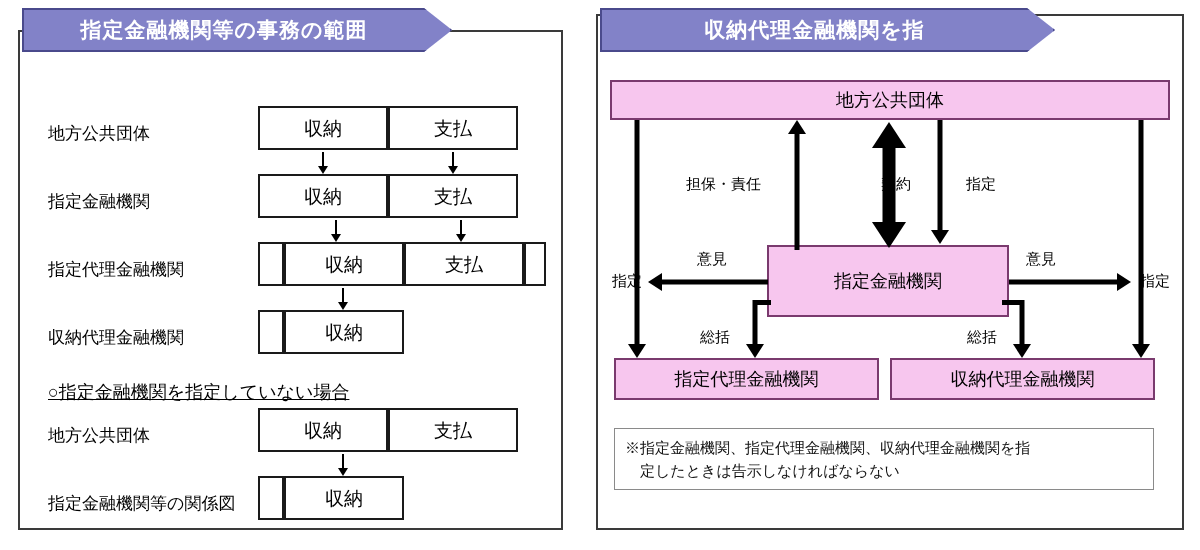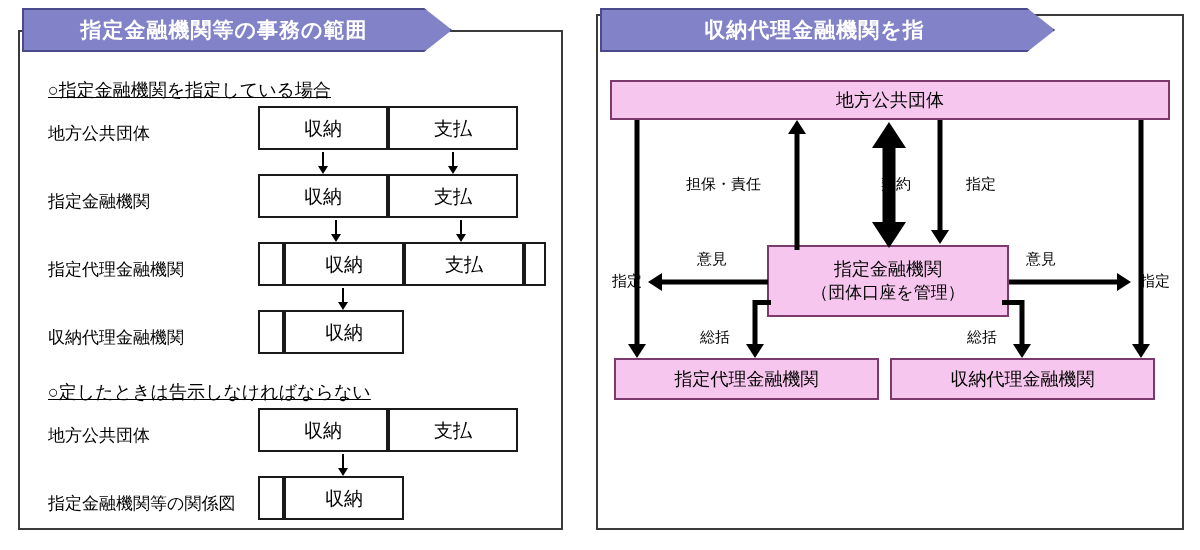--- a/index.html
+++ b/index.html
@@ -225,21 +225,20 @@
 <body>
 
 <div class="page">
 
   <div class="panel" id="panel-left"></div>
 
   <div class="banner" id="banner-left">
     <span>指定金融機関等の事務の範囲</span>
   </div>
 
-  <div class="section-heading" id="heading-designated">○指定金融機関を指定している場合</div>
 
   <div class="row-label" style="left:48px; top:122px;">地方公共団体</div>
   <div class="cellbox" style="left:258px; top:106px; width:130px;">
     <span>収納</span>
   </div>
   <div class="cellbox" style="left:388px; top:106px; width:130px;">
     <span>支払</span>
   </div>
 
   <div class="varrow" style="left:317px; top:152px; height:22px;">
@@ -282,21 +281,21 @@
     <div class="stem" style="height:14px;"></div>
     <div class="head" style="top:14px;"></div>
   </div>
 
   <div class="row-label" style="left:48px; top:326px;">収納代理金融機関</div>
   <div class="cellbox empty" style="left:258px; top:310px; width:26px;"></div>
   <div class="cellbox" style="left:284px; top:310px; width:120px;">
     <span>収納</span>
   </div>
 
-  <div class="section-heading" id="heading-not-designated">○定したときは告示しなければならない</div>
+  <div class="section-heading" id="heading-not-designated">○指定金融機関を指定していない場合</div>
 
   <div class="row-label" style="left:48px; top:424px;">地方公共団体</div>
   <div class="cellbox" style="left:258px; top:408px; width:130px;">
     <span>収納</span>
   </div>
   <div class="cellbox" style="left:388px; top:408px; width:130px;">
     <span>支払</span>
   </div>
 
   <div class="varrow" style="left:337px; top:454px; height:22px;">
@@ -315,21 +314,20 @@
   <div class="banner" id="banner-right">
     <span>収納代理金融機関を指</span>
   </div>
 
   <div class="pinkbox" style="left:610px; top:80px; width:560px; height:40px;">
     <span>地方公共団体</span>
   </div>
 
   <div class="pinkbox" style="left:767px; top:245px; width:242px; height:72px;">
     <span>指定金融機関</span>
-    <span class="l2">（団体口座を管理）</span>
   </div>
 
   <div class="pinkbox" style="left:614px; top:358px; width:265px; height:42px;">
     <span>指定代理金融機関</span>
   </div>
 
   <div class="pinkbox" style="left:890px; top:358px; width:265px; height:42px;">
     <span>収納代理金融機関</span>
   </div>
 
@@ -388,14 +386,18 @@
 
   <div class="edge-label" style="left:697px; top:250px;">意見</div>
   <div class="edge-label" style="left:1026px; top:250px;">意見</div>
 
   <div class="edge-label" style="left:612px; top:272px;">指定</div>
   <div class="edge-label" style="left:1140px; top:272px;">指定</div>
 
   <div class="edge-label" style="left:700px; top:328px;">総括</div>
   <div class="edge-label" style="left:967px; top:328px;">総括</div>
 
+  <div class="note" style="left:614px; top:428px; width:540px; height:62px;">
+    <span class="ln">※指定金融機関、指定代理金融機関、収納代理金融機関を指</span>
+    <span class="ln ln2">定したときは告示しなければならない</span>
+  </div>
 
 </div>
 
 </body></html>

